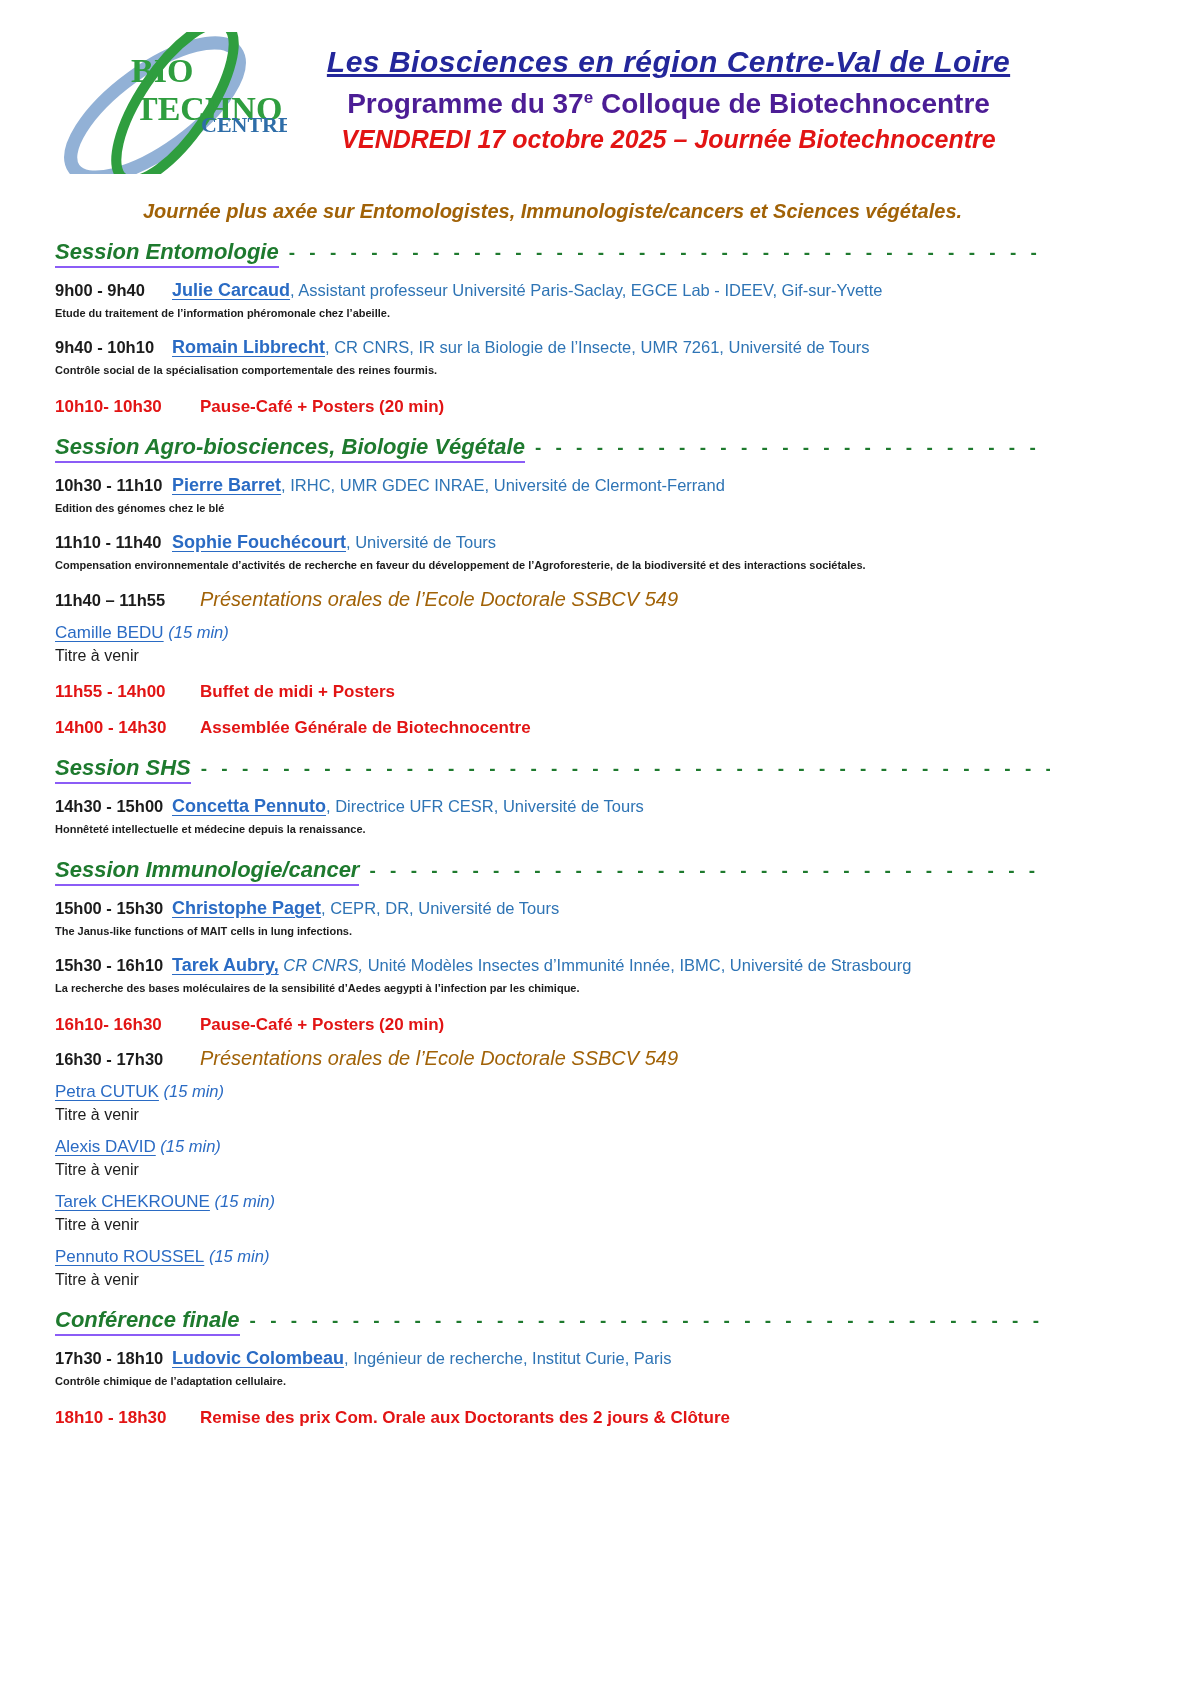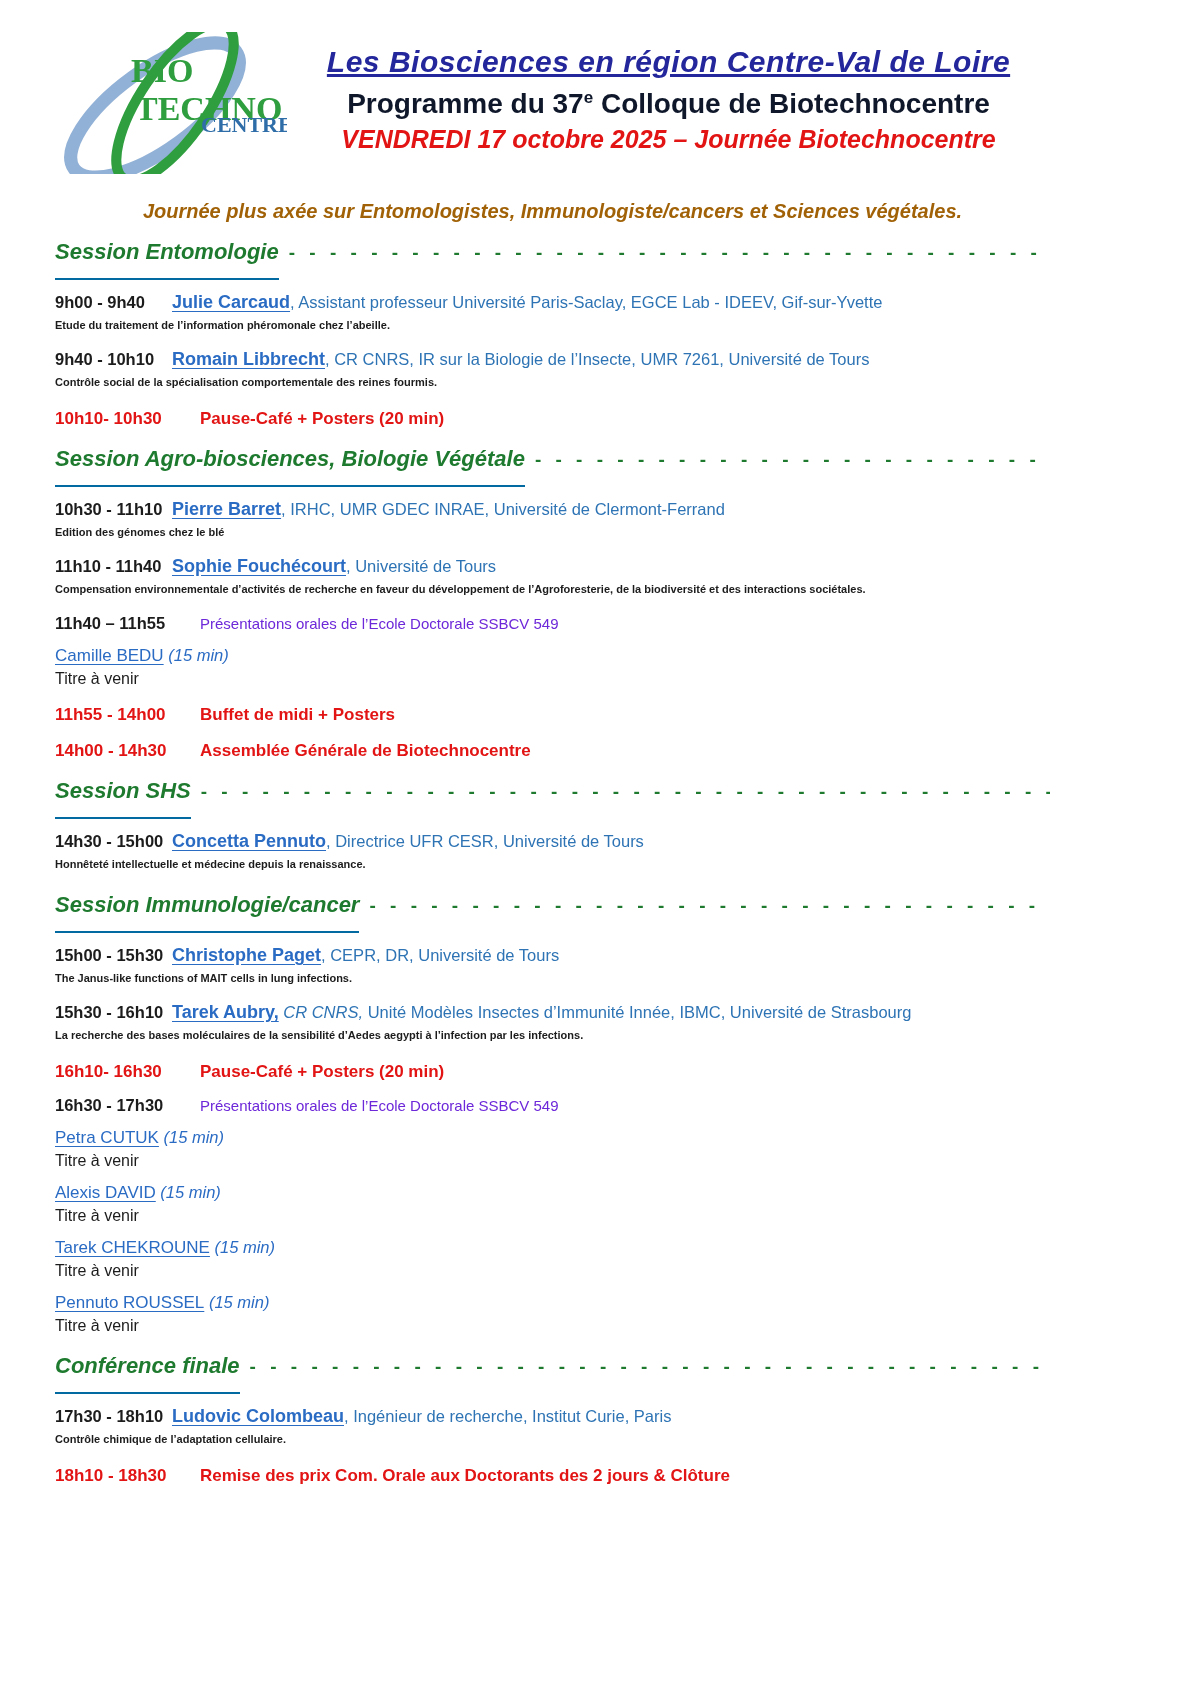--- a/index.html
+++ b/index.html
@@ -12,55 +12,55 @@
   .page { padding:32px 150px 20px 55px; width:1200px; }
 
   
   .header { display:flex; align-items:flex-start; }
   .logo { width:232px; height:142px; flex:0 0 auto; position:relative; }
   .titles { flex:1; text-align:center; padding-top:12px; }
   .title-main {
     color:#23279B; font-style:italic; font-weight:600; font-size:30px;
     line-height:36px; letter-spacing:0.5px;text-decoration:underline;
   }
-  .title-program { color:#0f172a; font-weight:bold; font-size:28px; line-height:36px; }
+  .title-program { color:#4c1d95; font-weight:bold; font-size:28px; line-height:36px; }
   .title-program sup { font-size:17px; }
   .title-date { color:#E21414; font-weight:bold; font-style:italic; font-size:25px; line-height:34px; }
 
   .subtitle {
     margin-top:26px; text-align:center; font-weight:bold; font-style:italic;
     font-size:20px; color:#a16207;
   }
 
   
   .section-header { display:flex; align-items:baseline; margin-top:16px; margin-bottom:4px; }
   .section-title {
     color:#1E7A2E; font-weight:bold; font-style:italic; font-size:22px;
-    border-bottom:2px solid #0369a1; padding-bottom:13px; white-space:nowrap;
+    border-bottom:2px solid #8b5cf6; padding-bottom:1px; white-space:nowrap;
   }
   .dashes {
     flex:1; overflow:hidden; white-space:nowrap; margin-left:10px;
     color:#1E7A2E; font-weight:bold; font-size:19px; word-spacing:7px; letter-spacing:1px;
   }
 
   .row { margin-top:11px; font-size:16.5px; line-height:23px; }
   .time { font-weight:bold; color:#1c1c1c; display:inline-block; min-width:117px; }
   .time-wide { min-width:145px; }
   .speaker {
     color:#2A6BC4; font-weight:bold; font-size:18px;
     text-decoration:underline; text-underline-offset:3px; cursor:pointer;
   }
   .affil { color:#2E74B5; }
   .affil-italic { color:#2E74B5; font-style:italic; }
   .talk-title { font-weight:bold; color:#1c1c1c; font-size:11px; line-height:23px; }
 
   .break-row { margin-top:13px; }
   .break-row .time, .break-label { color:#E21414; font-weight:bold; font-size:17px; }
 
-  .ed-label { color:#6d28d9; font-size:15px; }
+  .ed-label { color:#a16207; font-style:italic; font-size:20px; }
 
   .student-row { margin-top:9px; font-size:17px; line-height:23px; }
   .student-name {
     color:#2A6BC4; text-decoration:underline; text-underline-offset:3px; cursor:pointer;
   }
   .student-duration { color:#2A6BC4; font-style:italic; font-size:16.5px; }
   .student-title { font-size:16px; line-height:23px; color:#1c1c1c; }
 </style>
 </head>
 <body>
@@ -153,21 +153,21 @@
   </div>
 
   <div class="row">
     <span class="time">15h00 - 15h30</span><span class="speaker">Christophe Paget</span><span class="affil-italic"></span><span class="affil">, CEPR, DR, Université de Tours</span>
   </div>
   <div class="talk-title">The Janus-like functions of MAIT cells in lung infections.</div>
 
   <div class="row">
     <span class="time">15h30 - 16h10</span><span class="speaker">Tarek Aubry,</span><span class="affil-italic"> CR CNRS,</span><span class="affil"> Unité Modèles Insectes d’Immunité Innée, IBMC, Université de Strasbourg</span>
   </div>
-  <div class="talk-title">La recherche des bases moléculaires de la sensibilité d’Aedes aegypti à l’infection par les infections.</div>
+  <div class="talk-title">La recherche des bases moléculaires de la sensibilité d’Aedes aegypti à l’infection par les chimique.</div>
 
   <div class="row break-row">
     <span class="time time-wide">16h10- 16h30</span><span class="break-label">Pause-Café + Posters (20 min)</span>
   </div>
 
   <div class="row">
     <span class="time time-wide">16h30 - 17h30</span><span class="ed-label">Présentations orales de l’Ecole Doctorale SSBCV 549</span>
   </div>
 
   <div class="student-row">

